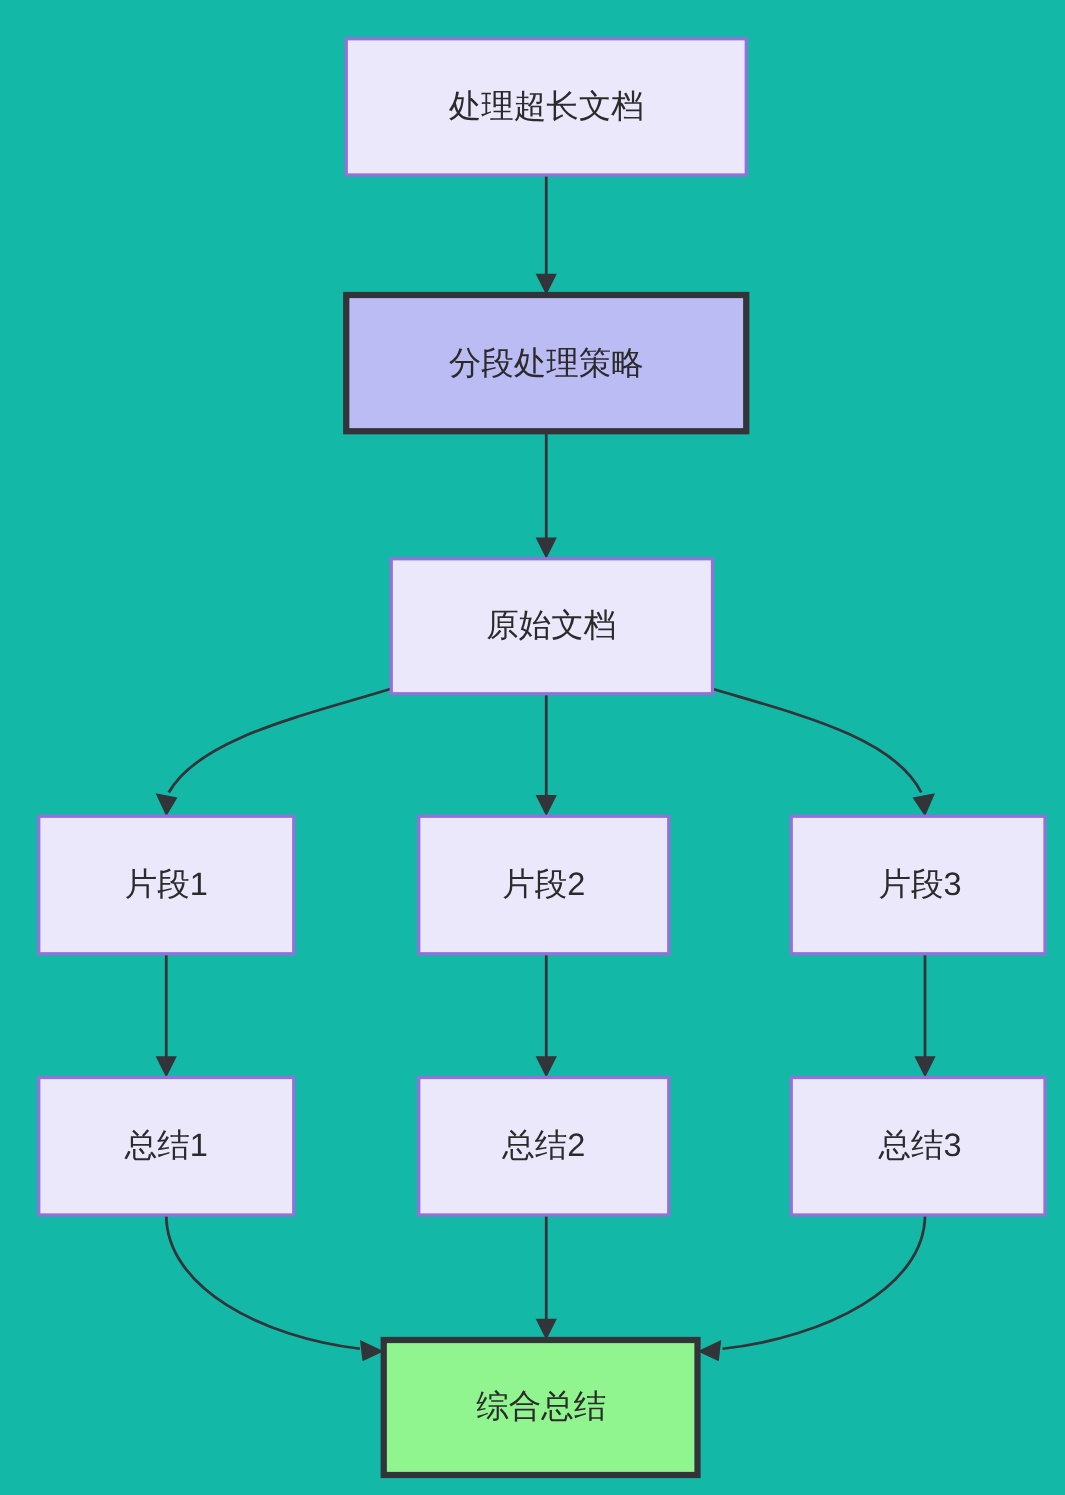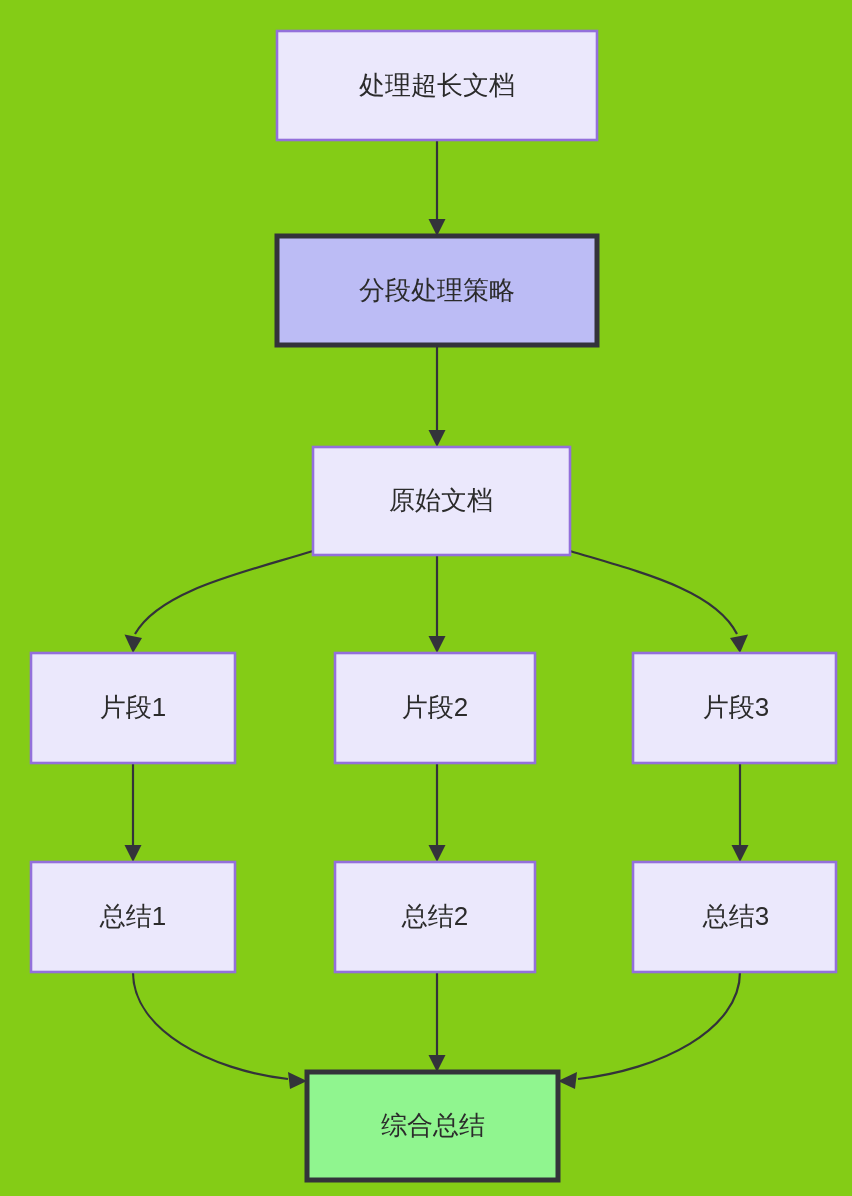--- a/index.html
+++ b/index.html
@@ -10,21 +10,21 @@
   body {
     width: 852px;
     height: 1196px;
     overflow: hidden;
     font-family: "Liberation Sans", "DejaVu Sans", sans-serif;
   }
   #diagram-root {
     position: relative;
     width: 852px;
     height: 1196px;
-    background: #84cc16;
+    background: #14b8a6;
   }
   svg#flowchart {
     position: absolute;
     top: 0;
     left: 0;
     width: 852px;
     height: 1196px;
     display: block;
   }
   .node-label {

